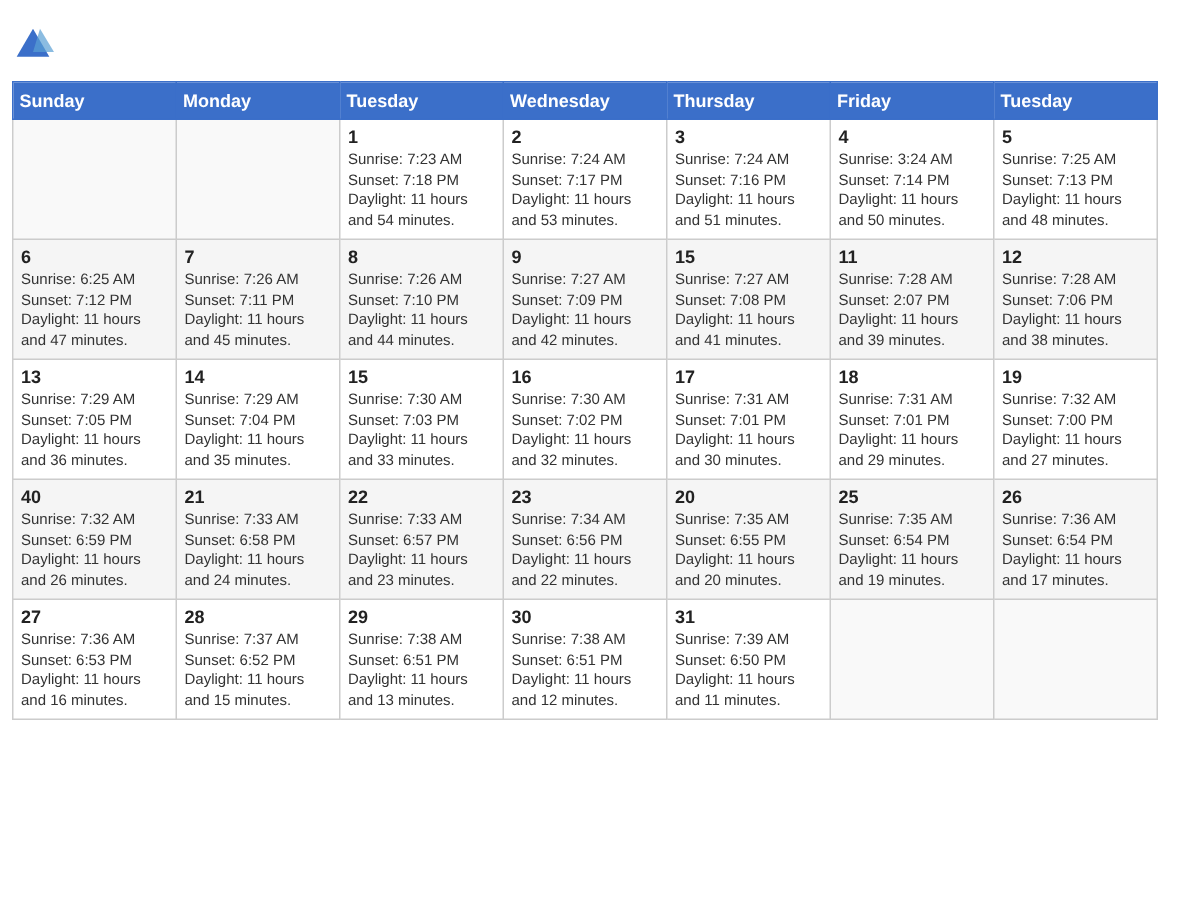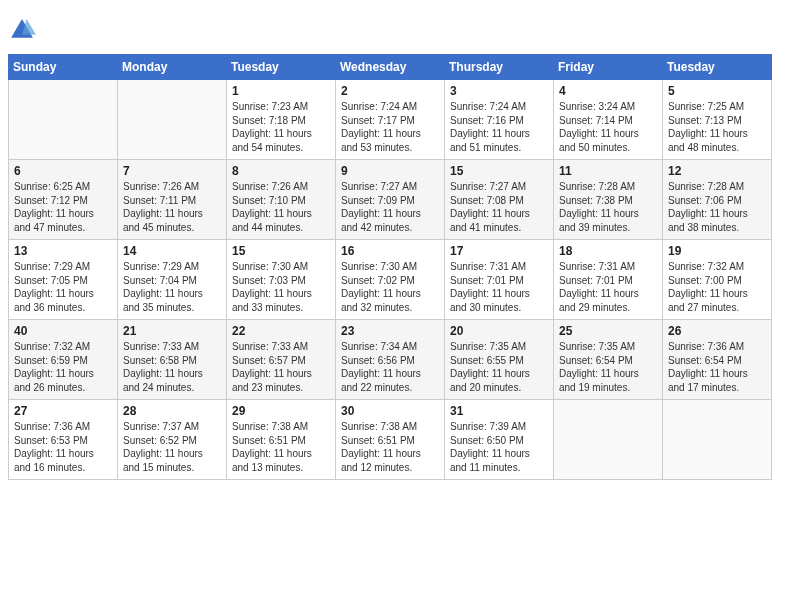--- a/index.html
+++ b/index.html
@@ -203,21 +203,21 @@
           <td>
             <span class="day-num">15</span>
             <div class="day-detail">Sunrise: 7:27 AM
 Sunset: 7:08 PM
 Daylight: 11 hours
 and 41 minutes.</div>
           </td>
           <td>
             <span class="day-num">11</span>
             <div class="day-detail">Sunrise: 7:28 AM
-Sunset: 7:38 PM
+Sunset: 2:07 PM
 Daylight: 11 hours
 and 39 minutes.</div>
           </td>
           <td>
             <span class="day-num">12</span>
             <div class="day-detail">Sunrise: 7:28 AM
 Sunset: 7:06 PM
 Daylight: 11 hours
 and 38 minutes.</div>
           </td>

